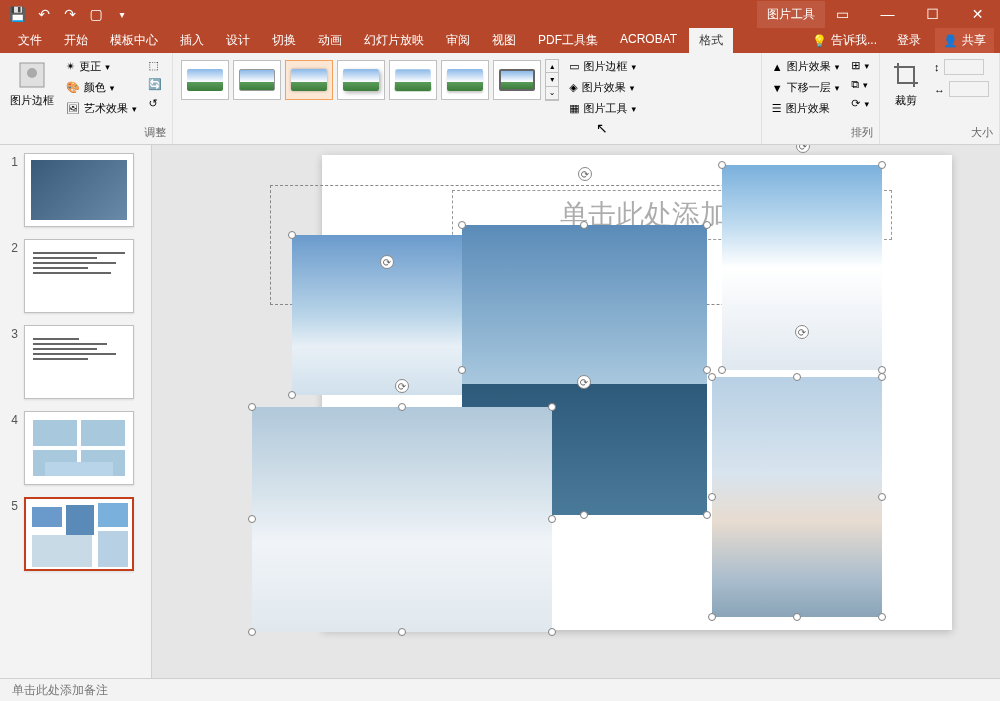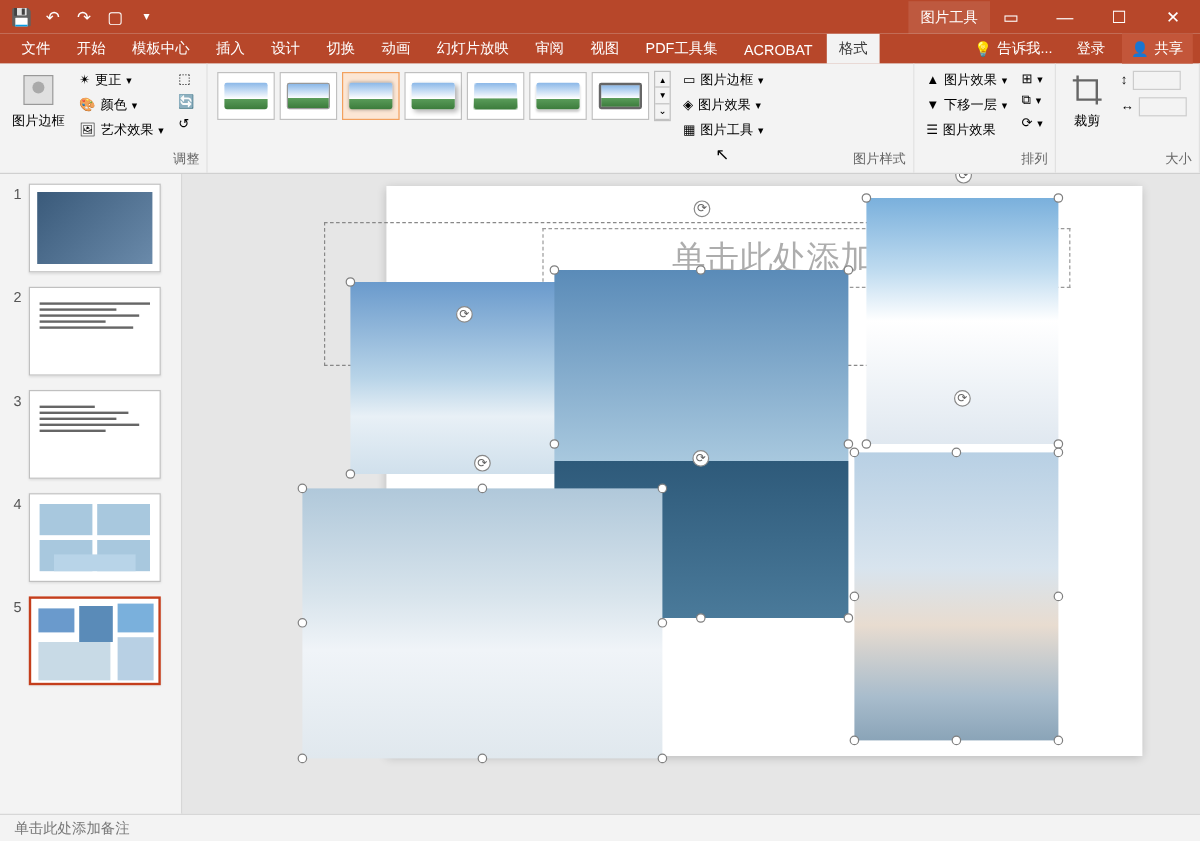--- a/index.html
+++ b/index.html
@@ -9,21 +9,21 @@
 .titlebar { height: 28px; background: #b7472a; display: flex; align-items: center; color: #fff; position: relative; }
 .titlebar-left { display: flex; align-items: center; gap: 6px; padding-left: 8px; }
 .qat-icon { width: 20px; height: 20px; display: flex; align-items: center; justify-content: center; font-size: 14px; cursor: pointer; }
 .title-center { position: absolute; left: 50%; transform: translateX(-50%); font-size: 12px; white-space: nowrap; }
 .title-fade { opacity: 0.75; }
 .title-right-tool { position: absolute; right: 175px; font-size: 12px; background: rgba(255,255,255,0.1); padding: 5px 10px; }
 .window-controls { position: absolute; right: 0; display: flex; }
 .win-btn { width: 45px; height: 28px; display: flex; align-items: center; justify-content: center; font-size: 14px; }
 
 
-.tabs { height: 25px; background: #b7472a; display: flex; align-items: flex-end; padding-left: 8px; gap: 2px; color: #fff; }
+.tabs { height: 25px; background: #b7472a; display: flex; align-items: flex-start; padding-left: 8px; gap: 2px; color: #fff; }
 .tab { padding: 4px 10px; font-size: 12px; cursor: pointer; }
 .tab.active { background: #f3f3f3; color: #3a3a3a; }
 .tabs-right { margin-left: auto; display: flex; align-items: center; gap: 8px; padding-right: 6px; }
 .tell-me { padding: 4px 6px; display: flex; align-items: center; gap: 4px; }
 .sign-in { padding: 4px 6px; }
 .share-btn { background: #c3563a; padding: 4px 8px; display: flex; align-items: center; gap: 4px; }
 
 
 .ribbon { height: 92px; background: #f3f3f3; border-bottom: 1px solid #d0d0d0; display: flex; }
 .ribbon-group { display: flex; flex-direction: column; border-right: 1px solid #e1e1e1; padding: 4px 6px 0; }
@@ -216,21 +216,20 @@
             <span style="font-size:9px">▾</span>
           </div>
         <div class="small-btn">
             <span>▦</span>
             <span>图片工具</span>
             <span style="font-size:9px">▾</span>
           <span class="cursor-pointer" style="position:absolute;left:596px;top:120px">↖</span>
         </div>
       </div>
     </div>
-    <div class="ribbon-group-label">图片样式</div>
   </div>
 
   <div class="ribbon-group">
     <div class="ribbon-group-body">
       <div class="small-col">
         <div class="small-btn">
             <span>▲</span>
             <span>图片效果</span>
             <span style="font-size:9px">▾</span>
           </div>

